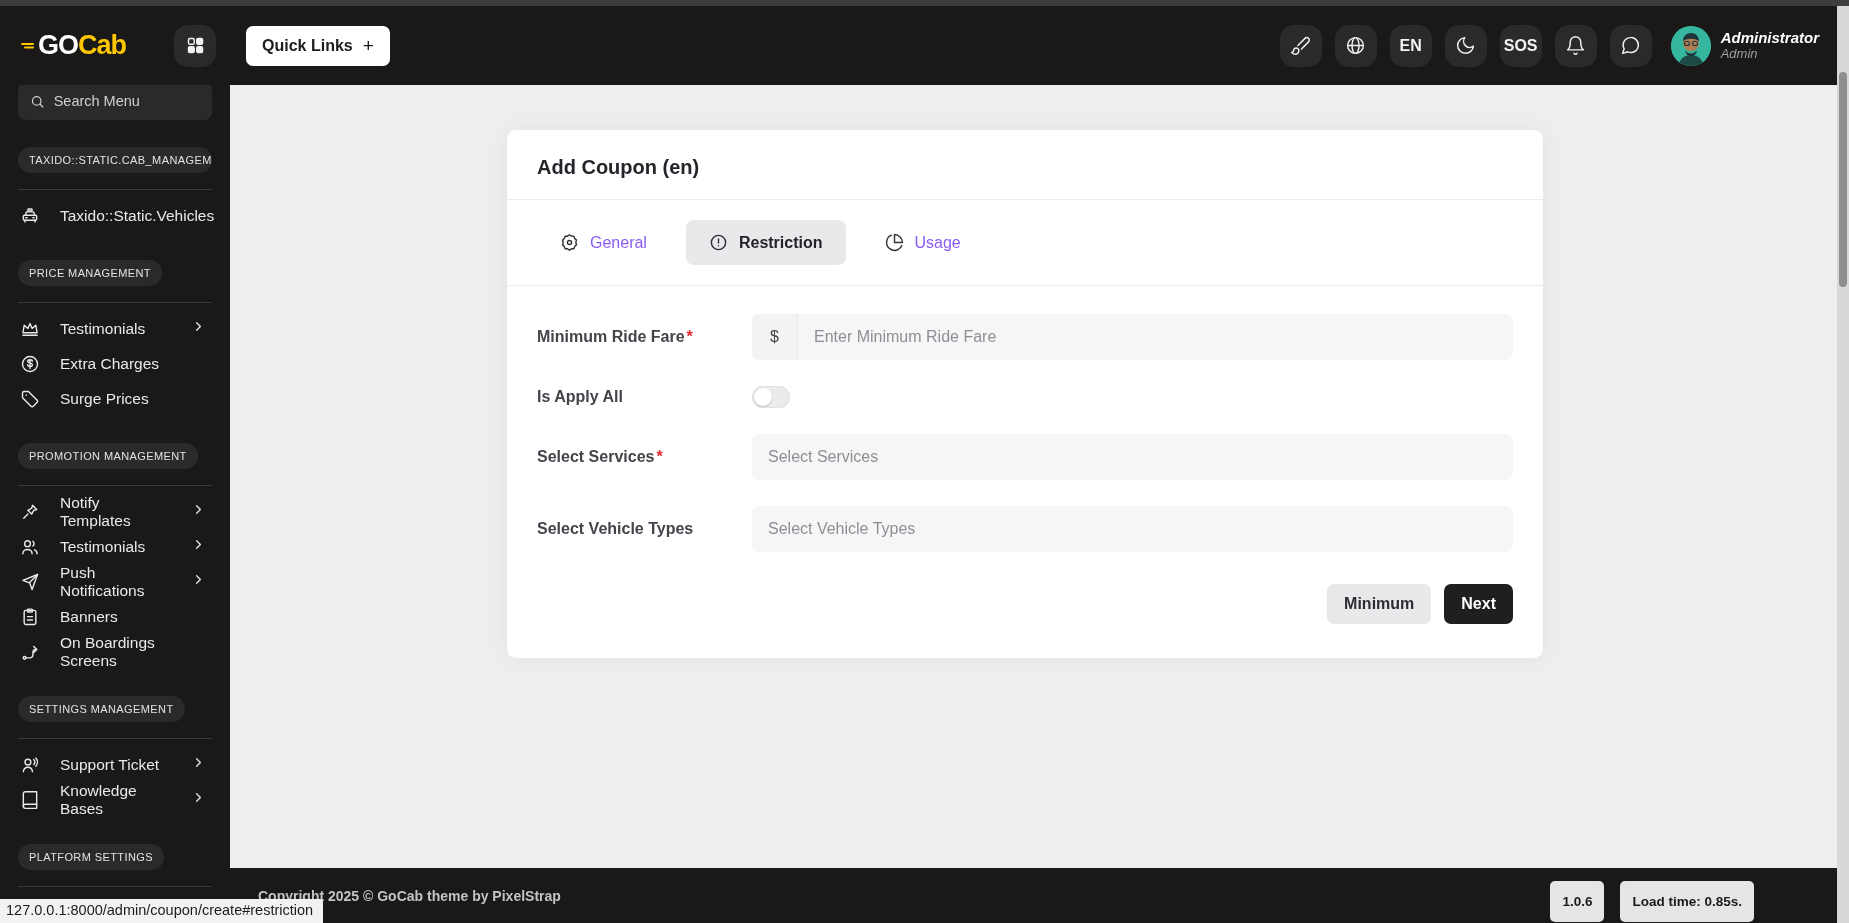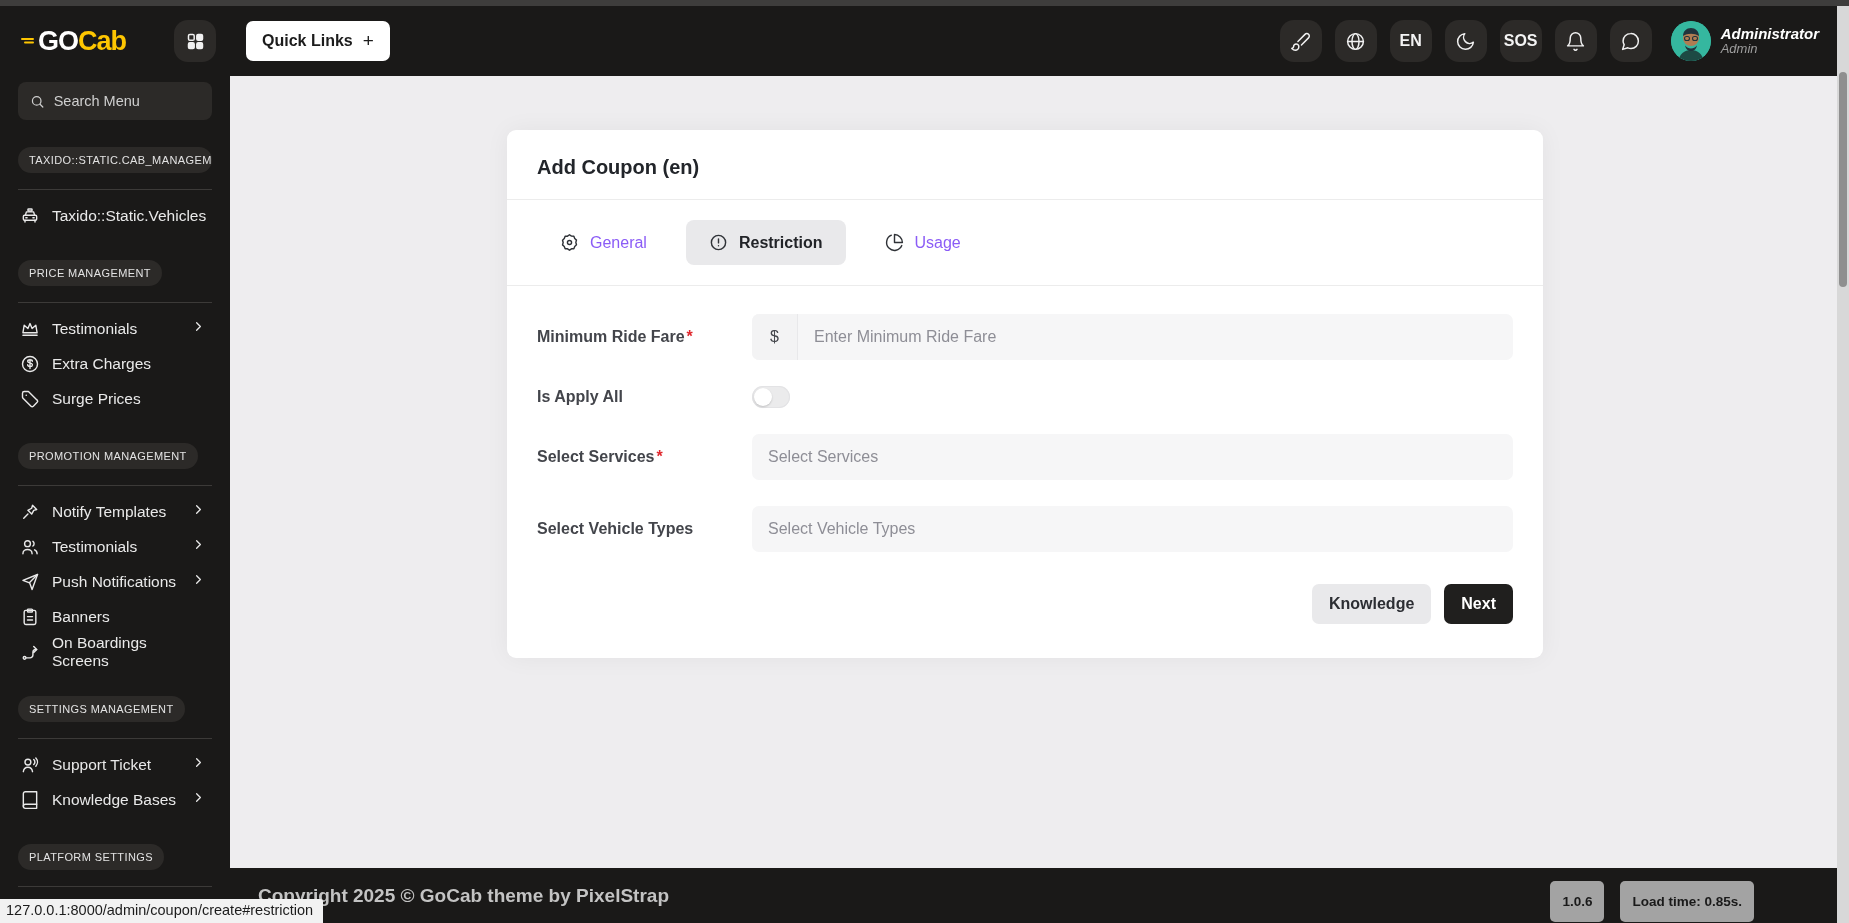--- a/index.html
+++ b/index.html
@@ -2,21 +2,21 @@
 <html><head>
 <meta charset="utf-8">
 <style>
   * { margin:0; padding:0; box-sizing:border-box; }
   html,body { width:1849px; height:923px; overflow:hidden; font-family:"Liberation Sans", sans-serif; background:#1a1918; }
 
   
   .top-strip { position:absolute; top:0; left:0; right:0; height:6px; background:#3e3d3c; z-index:60; }
 
   
-  .header { position:absolute; top:6px; left:0; right:0; height:70px; background:#1a1918; display:flex; align-items:center; z-index:50; }
+  .header { position:absolute; top:6px; left:0; right:0; height:79px; background:#1a1918; display:flex; align-items:center; z-index:50; }
   .header-left { width:230px; display:flex; align-items:center; justify-content:space-between; padding:0 14px 0 20px; flex:0 0 auto; }
   .logo { display:flex; align-items:center; gap:2px; cursor:pointer; }
   .logo-text { font-size:27px; font-weight:bold; letter-spacing:-1px; color:#ffffff; }
   .logo-text .accent { color:#fec601; }
   .icon-btn { width:42px; height:42px; border-radius:14px; background:#2c2a28; border:none; display:flex; align-items:center; justify-content:center; color:#f4f4f4; cursor:pointer; font-size:15px; font-weight:bold; flex:0 0 auto; }
   .icon-btn svg { width:21px; height:21px; stroke:#f1f1f1; fill:none; stroke-width:1.7; stroke-linecap:round; stroke-linejoin:round; }
   .quick-links { margin-left:16px; height:40px; background:#ffffff; color:#1c1c1c; border:none; border-radius:7px; font-size:16px; font-weight:bold; padding:0 16px; display:flex; align-items:center; gap:10px; cursor:pointer;text-align:center; }
   .header-right { margin-left:auto; display:flex; align-items:center; gap:13px; padding-right:30px; }
   .txt-btn { font-size:16px; }
   .user-chip { display:flex; align-items:center; gap:10px; margin-left:6px; cursor:pointer;font-style:italic; }
@@ -26,21 +26,21 @@
   .user-role { color:#9d9d9d; font-size:13px; }
 
   
   .sidebar { position:absolute; top:68px; left:0; bottom:0; width:230px; background:#1a1918; z-index:40; padding:14px 18px 0 18px; overflow:hidden; }
   .search-box { height:38px; background:#2c2a28; border-radius:8px; display:flex; align-items:center; gap:9px; padding:0 12px; }
   .search-box svg { width:17px; height:17px; stroke:#cfcfcf; fill:none; stroke-width:2; stroke-linecap:round; }
   .search-box input { background:transparent; border:none; outline:none; color:#e8e8e8; font-size:14.5px; width:100%; font-family:"Liberation Sans", sans-serif; }
   .search-box input::placeholder { color:#cfcfcf; }
   .section-badge { display:inline-block; margin-top:27px; background:#2c2a28; color:#e3e3e3; font-size:11px; letter-spacing:.4px; padding:7px 11px; border-radius:14px; white-space:nowrap; max-width:194px; overflow:hidden; }
   .section-divider { border:none; border-top:1px solid #3c3a38; margin:12px 0 8px 0; }
-  .nav-item { height:35px; display:flex; align-items:center; gap:12px; color:#e9e9e9; font-size:15.5px; cursor:pointer; border-radius:8px; padding:0 6px 0 2px; position:relative; }
+  .nav-item { height:35px; display:flex; align-items:center; gap:20px; color:#e9e9e9; font-size:15.5px; cursor:pointer; border-radius:8px; padding:0 6px 0 2px; position:relative; }
   .nav-item svg { width:20px; height:20px; stroke:#e9e9e9; fill:none; stroke-width:1.7; stroke-linecap:round; stroke-linejoin:round; flex:0 0 auto; }
   .nav-item .chev { margin-left:auto; }
   .nav-item .chev svg { width:15px; height:15px; stroke-width:2; }
   .nav-item.active { background:linear-gradient(90deg, rgba(254,198,1,.62) 0%, rgba(254,198,1,.18) 55%, rgba(254,198,1,.06) 100%); border-left:4px solid #fec601; padding-left:8px; margin-left:-12px; padding-right:12px; margin-right:-6px; }
 
   
   .main { position:absolute; top:68px; left:230px; right:0; bottom:55px; background:#eeedef; overflow:hidden; }
   .card { width:1036px; margin:62px 0 0 277px; background:#ffffff; border-radius:9px; box-shadow:0 0 24px rgba(0,0,0,.05); }
   .card-head { padding:26px 30px 20px 30px; border-bottom:1px solid #ececec; }
   .card-title { font-size:20px; font-weight:bold; color:#22252a; }
@@ -59,23 +59,23 @@
   .toggle { width:38px; height:22px; border-radius:12px; background:#ebebec; position:relative; cursor:pointer; box-shadow:inset 0 0 0 1px #e3e3e5; }
   .toggle .knob { position:absolute; top:2px; left:2px; width:18px; height:18px; border-radius:50%; background:#ffffff; box-shadow:0 1px 2px rgba(0,0,0,.18); }
   .select-box { height:46px; background:#f6f6f7; border-radius:7px; display:flex; align-items:center; padding:0 16px; color:#8e8e96; font-size:16px; cursor:pointer; }
   .btn-row { display:flex; justify-content:flex-end; gap:13px; margin-top:32px; }
   .btn { border:none; border-radius:7px; font-size:16px; font-weight:bold; padding:11px 17px; cursor:pointer; font-family:"Liberation Sans", sans-serif; }
   .btn-prev { background:#e9e9eb; color:#2c2e33; }
   .btn-next { background:#201f1e; color:#ffffff; }
 
   
   .footer { position:absolute; left:230px; right:0; bottom:0; height:55px; background:#1a1918; display:flex; align-items:center; justify-content:space-between; padding:0 95px 0 28px; z-index:45; }
-  .copyright { color:#c3c3c3; font-size:19px; font-weight:bold; }
+  .copyright { color:#c3c3c3; font-size:14px; font-weight:bold; }
   .foot-badges { display:flex; gap:16px; }
-  .foot-badge { background:#a3a3a3; color:#1a1a1a; font-size:13.5px; font-weight:bold; padding:13px 12px; border-radius:5px;margin-top:12px; }
+  .foot-badge { background:#e5e5e5; color:#1a1a1a; font-size:13.5px; font-weight:bold; padding:13px 12px; border-radius:5px;margin-top:12px; }
 
   
   .status-bar { position:absolute; left:0; bottom:0; background:#f2f2f2; color:#1c1c1c; font-size:14.5px; padding:3px 10px 5px 6px; z-index:70; border-top-right-radius:3px; }
 
   
   .scrollbar { position:absolute; top:6px; right:0; bottom:0; width:12px; background:#d8d8d8; z-index:80; }
   .scroll-thumb { position:absolute; top:66px; left:2px; width:8px; height:215px; border-radius:5px; background:#8f8f8f; }
 </style>
 </head>
 <body>
@@ -341,21 +341,21 @@
             <span>Select Services</span>
           </div>
 
         <div class="f-label"><span>Select Vehicle Types</span></div>
         <div class="select-box">
             <span>Select Vehicle Types</span>
           </div>
       </div>
 
       <div class="btn-row">
-        <button class="btn btn-prev">Knowledge</button>
+        <button class="btn btn-prev">Minimum</button>
         <button class="btn btn-next">Next</button>
       </div>
     </div>
   </div>
 </div>
 
 <div class="footer">
   <div class="copyright">Copyright 2025 © GoCab theme by PixelStrap</div>
   <div class="foot-badges">
     <div class="foot-badge">1.0.6</div>

